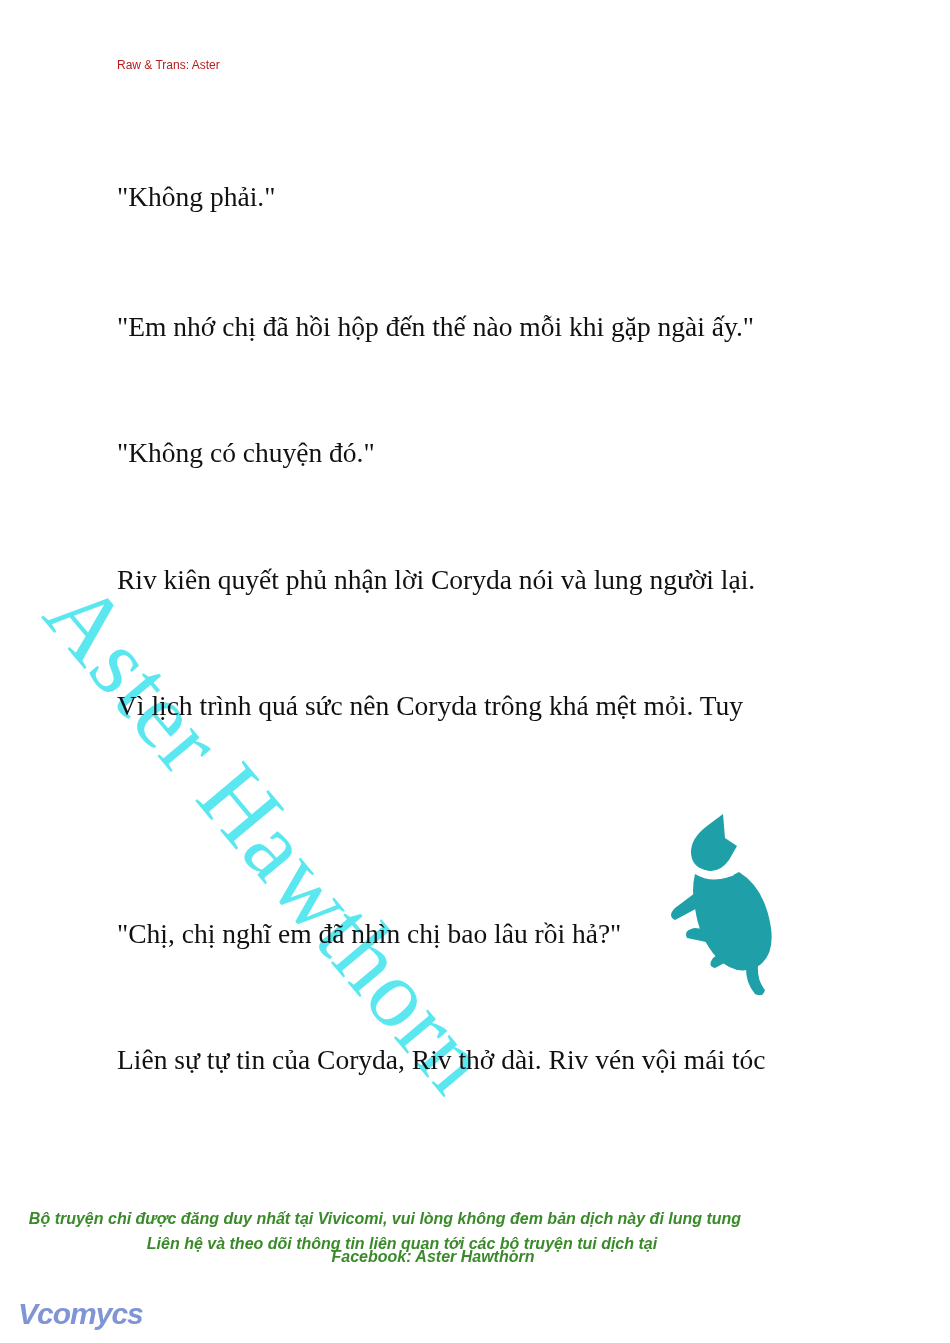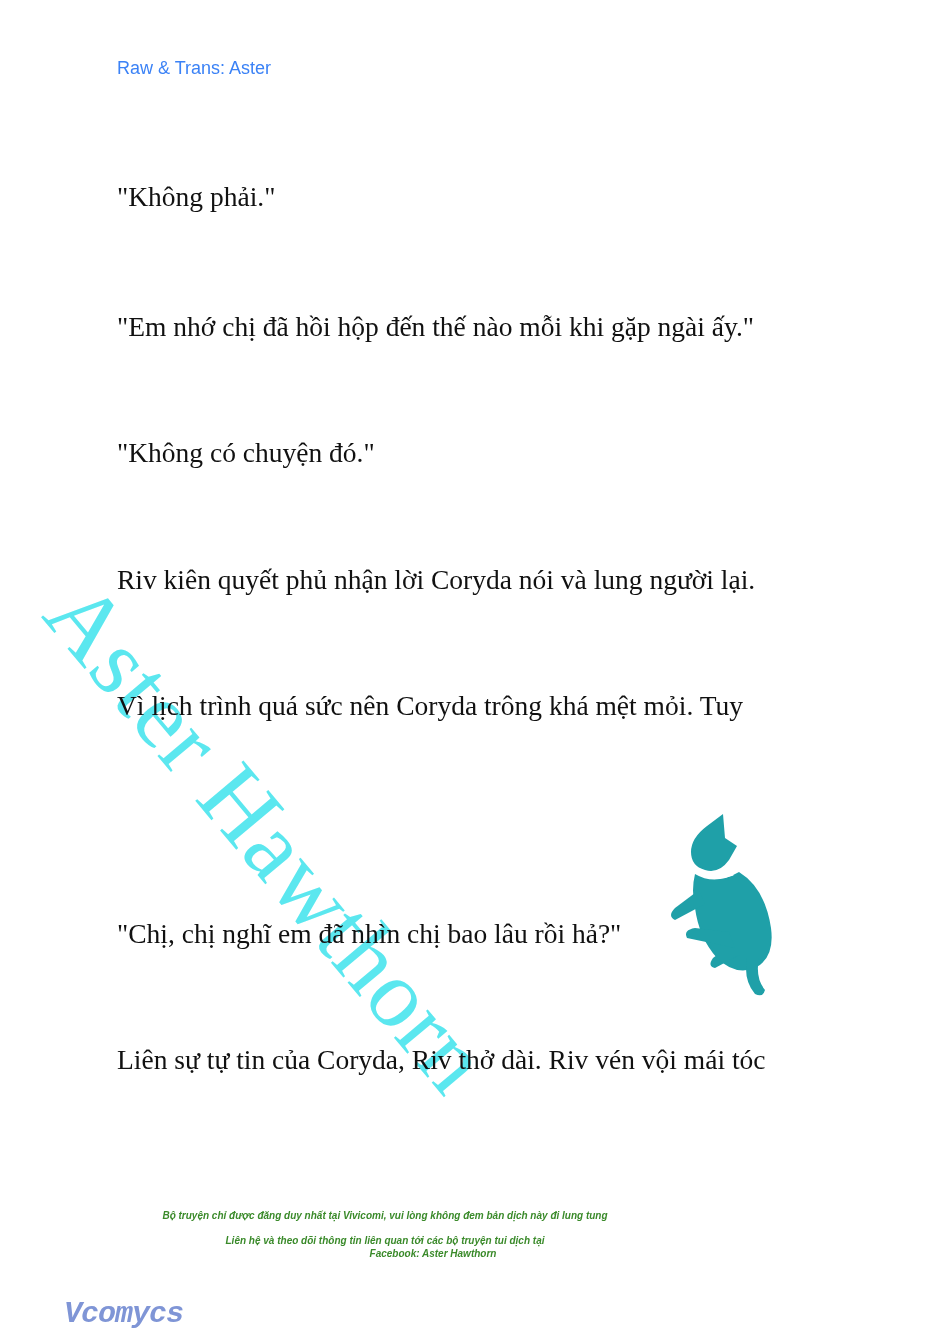--- a/index.html
+++ b/index.html
@@ -2,44 +2,44 @@
 <html><head>
   <meta charset="utf-8">
   <style>
     html, body { margin: 0; padding: 0; }
     body {
       width: 950px; height: 1343px; background: #ffffff;
       position: relative; overflow: hidden;
     }
     .header {
       position: absolute; left: 117px; top: 58px;
-      font-family: "Liberation Sans", sans-serif; font-size: 18px; color: #3b82f6;
+      font-family: "Liberation Sans", sans-serif; font-size: 12px; color: #b91c1c;
     }
     .para {
       position: absolute; left: 117px;
       font-family: "Liberation Serif", serif; font-size: 27.5px; color: #111;
       line-height: 50px; white-space: nowrap;
     }
     .watermark {
       position: absolute; left: 108px; top: 560px;
       font-family: "Liberation Serif", serif; font-size: 96px;
       color: #4ee6ee; white-space: nowrap;
       transform: rotate(50deg); transform-origin: 0 0;
       pointer-events: none; opacity: 0.92; letter-spacing: 1px;
     }
     .cat { position: absolute; left: 655px; top: 808px; width: 130px; height: 190px; }
     .footer {
       position: absolute; left: 0; width: 770px;
       font-family: "Liberation Sans", sans-serif; font-style: italic; font-weight: bold;
-      font-size: 10px; color: #3a8a2a; text-align: center;
+      font-size: 16px; color: #3a8a2a; text-align: center;
     }
     .logo {
       position: absolute; left: 18px; top: 1297px;
-      font-family: Liberation Mono, monospace; font-style: italic; font-weight: bold;
-      font-size: 30px; color: #7f95d6; letter-spacing: -1px; margin-left: 46px;
+      font-family: Liberation Sans, sans-serif; font-style: italic; font-weight: bold;
+      font-size: 30px; color: #7f95d6; letter-spacing: -1px;
     }
   </style>
 </head>
 <body>
 
 <div class="header">Raw &amp; Trans: Aster</div>
 
 <div class="watermark">Aster Hawthorn</div>
 
 <div class="para" style="top:172px;">
@@ -76,16 +76,16 @@
     <path d="M40 120 Q28 122 32 130 L80 140 L74 124 Z"></path>
 
     <path d="M74 138 L58 150 Q52 158 60 160 L86 146 Z"></path>
 
     <path d="M92 150 Q88 172 100 186 Q108 190 110 182 Q100 170 104 150 Z"></path>
   </g>
   <path d="M48 66 Q62 72 78 66" stroke="#ffffff" stroke-width="3" fill="none"></path>
 </svg>
 
 <div class="footer" style="top:1210px;">Bộ truyện chỉ được đăng duy nhất tại Vivicomi, vui lòng không đem bản dịch này đi lung tung</div>
-<div class="footer" style="top:1235px;">Liên hệ và theo dõi thông tin liên quan tới các bộ truyện tui dịch tại</div>
+<div class="footer" style="top:1235px;padding-left:17px;">Liên hệ và theo dõi thông tin liên quan tới các bộ truyện tui dịch tại</div>
 <div class="footer" style="top:1248px;padding-left:48px;">Facebook: Aster Hawthorn</div>
 
 <div class="logo">Vcomycs</div>
 
 </body></html>

